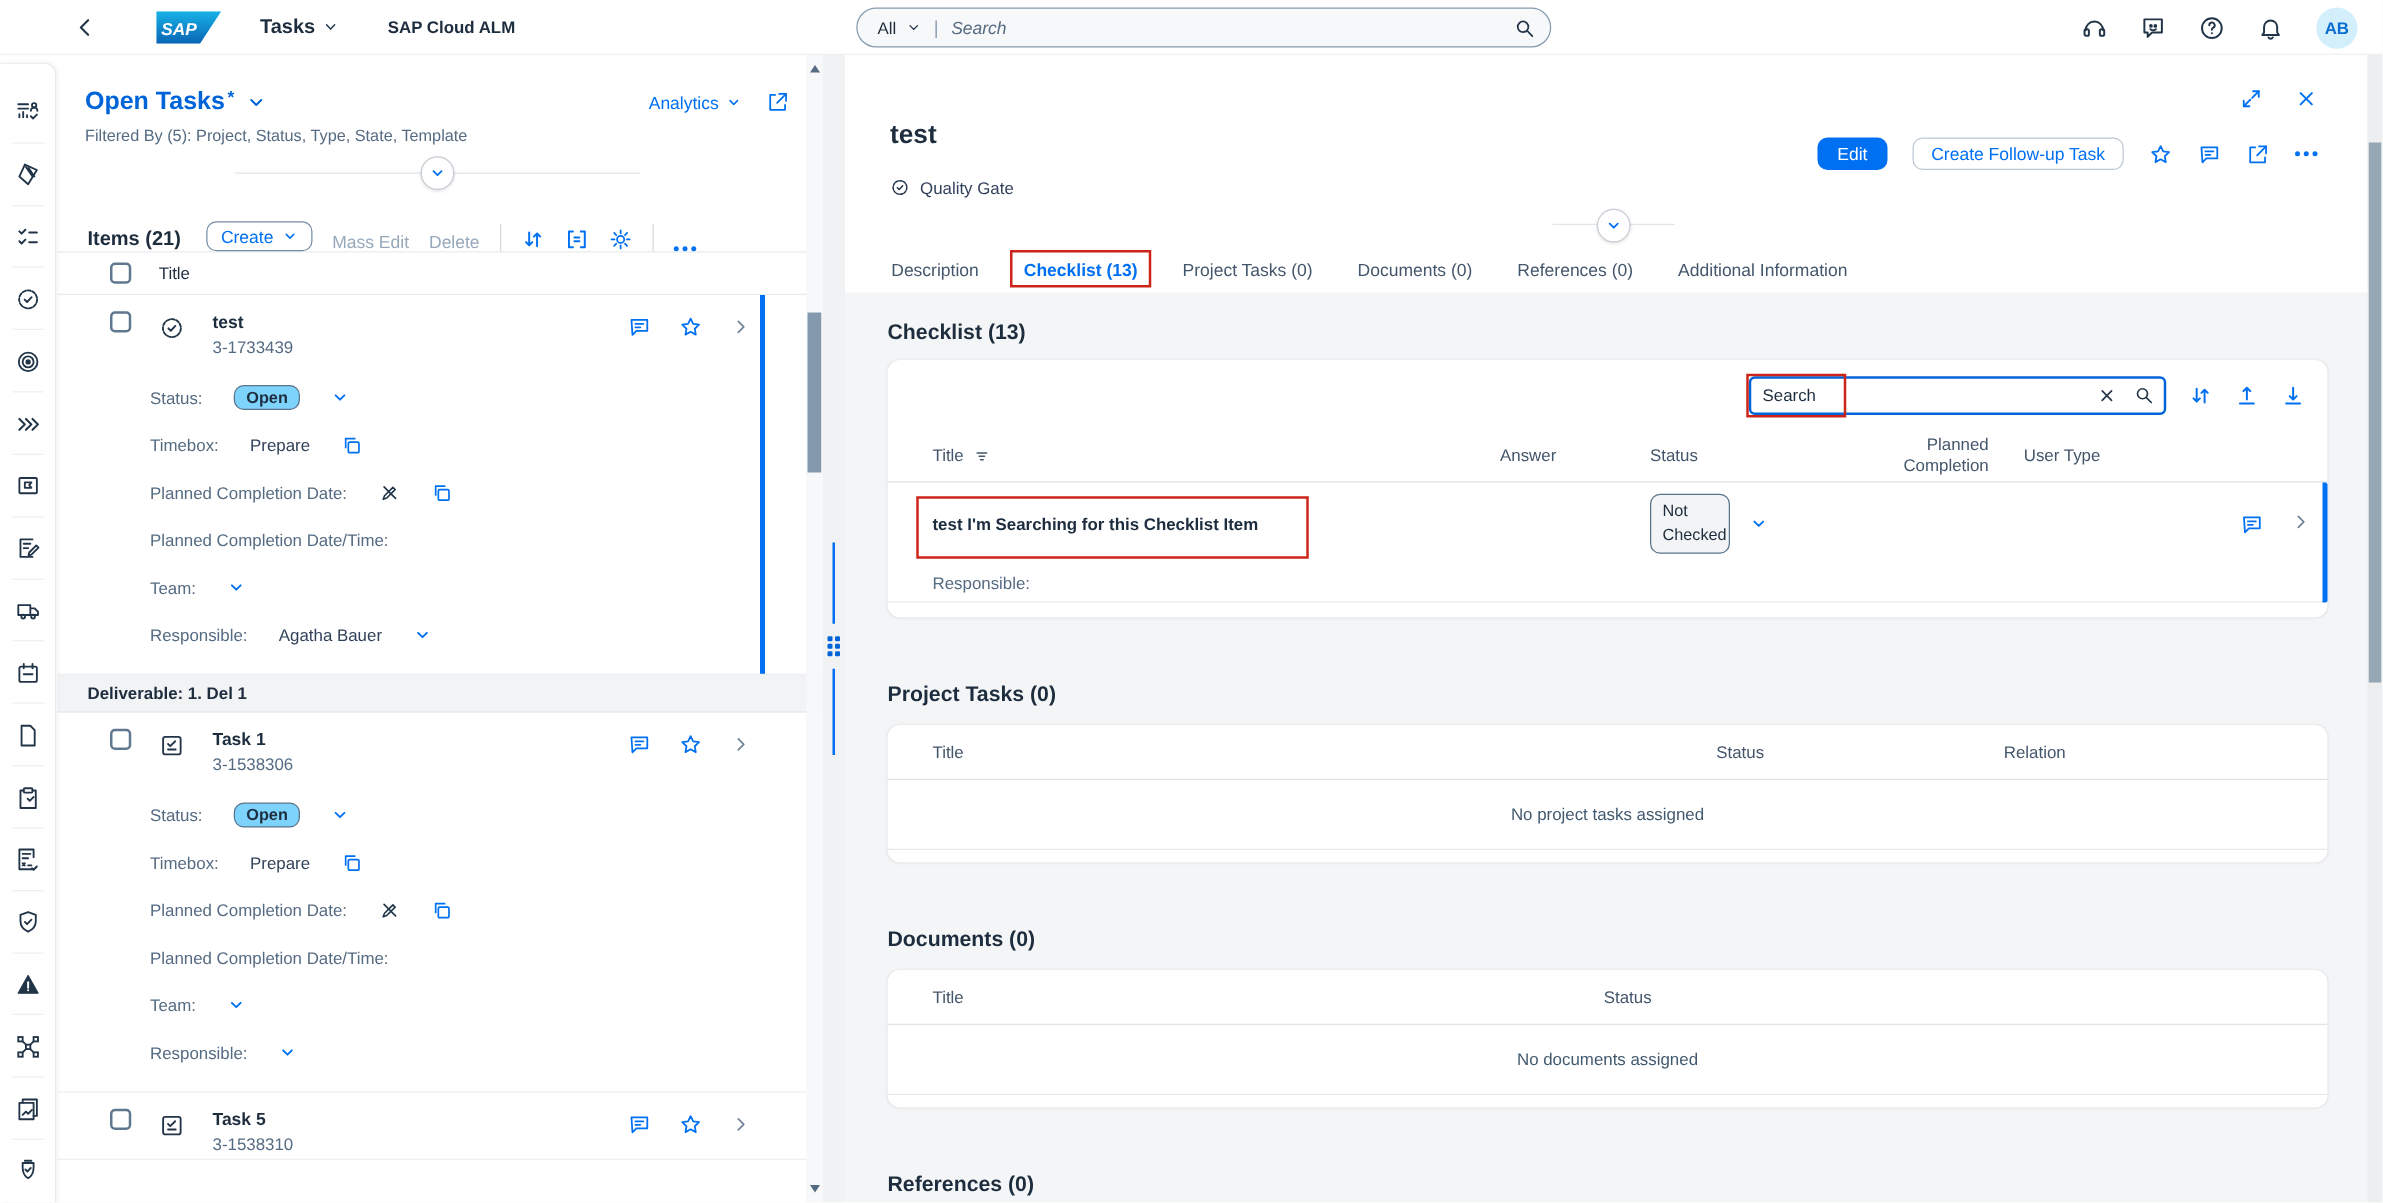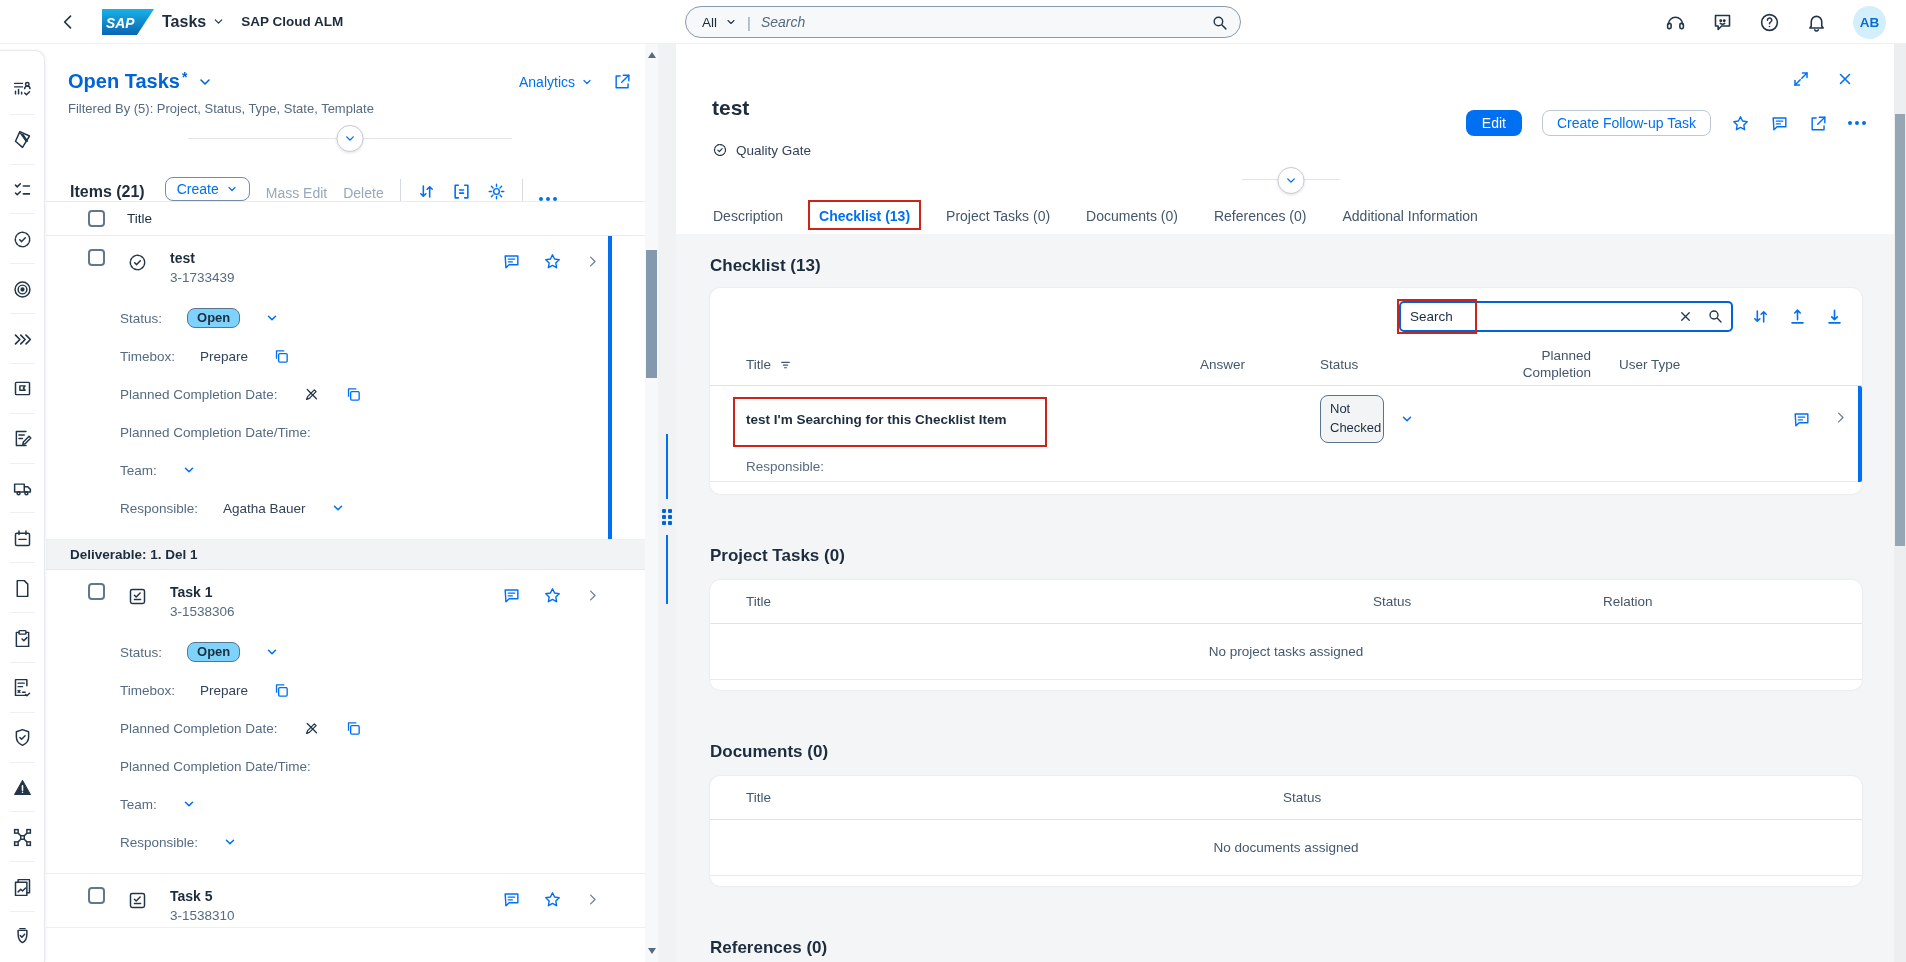--- a/index.html
+++ b/index.html
@@ -1,21 +1,21 @@
 <!DOCTYPE html>
 <html><head>
 <meta charset="utf-8">
 <style>
   * { margin:0; padding:0; box-sizing:border-box; }
   html,body { width:1906px; height:962px; overflow:hidden; font-family:"Liberation Sans", sans-serif; background:#fff; color:#1d2d3e; }
   .page { position:relative; width:1906px; height:962px; }
 
   
   .topbar { position:absolute; left:0; top:0; width:1906px; height:44px; background:#fff; border-bottom:1px solid #eef0f2; display:flex; align-items:center; z-index:5; }
-  .tb-left { display:flex; align-items:center; gap:8px; padding-left:58px; }
+  .tb-left { display:flex; align-items:center; gap:31px; padding-left:58px; }
   .backchev { width:20px; height:20px; color:#223548; cursor:pointer; }
   .sap-logo { margin-left:16px; }
   .tb-title { font-size:16px; font-weight:bold; color:#1d2d3e; display:flex; align-items:center; gap:6px; }
   .tb-product { font-size:13.5px; font-weight:bold; color:#1d2d3e; margin-left:8px; }
   .tb-search { position:absolute; left:685px; top:6px; width:556px; height:32px; border:1px solid #889aab; border-radius:18px; background:#f7f8f9; display:flex; align-items:center; padding:0 12px 0 16px; }
   .tb-search .scope { font-size:13.5px; color:#1d2d3e; display:flex; align-items:center; gap:8px; cursor:pointer; }
   .tb-search .vsep { color:#8ea2b4; margin:0 10px; font-size:15px; }
   .tb-search .ph { font-size:14px; font-style:italic; color:#556b82; flex:1; }
   .tb-right { position:absolute; right:20px; top:0; height:44px; display:flex; align-items:center; gap:26px; }
   .tb-ico { width:21px; height:21px; color:#223548; cursor:pointer; }
@@ -89,21 +89,21 @@
   .grip i { background:#0064d9; width:4px; height:4px; border-radius:1px; }
 
   
   .rightpanel { position:absolute; left:676px; top:44px; width:1230px; height:918px; background:#f4f5f6; overflow:hidden; }
   .dp-head { position:relative; height:190px; background:#fff; }
   .dp-winbtns { position:absolute; right:52px; top:26px; display:flex; gap:26px; color:#0070f2; }
   .dp-winbtns svg { width:18px; height:18px; cursor:pointer; }
   .dp-title { position:absolute; left:36px; top:52px; font-size:21px; font-weight:bold; color:#1d2d3e; }
   .dp-typerow { position:absolute; left:36px; top:98px; display:flex; align-items:center; gap:8px; color:#32425a; font-size:13.5px; }
   .dp-typerow svg { width:16px; height:16px; color:#223548; }
-  .dp-actions { position:absolute; right:40px; top:66px; display:flex; align-items:center; gap:20px; }
+  .dp-actions { position:absolute; right:52px; top:66px; display:flex; align-items:center; gap:20px; }
   .btn-edit { background:#0070f2; color:#fff; font-size:14px; border:none; border-radius:8px; padding:5px 16px; cursor:pointer; }
   .btn-followup { background:#fff; color:#0070f2; font-size:14px; border:1px solid #bcc8d3; border-radius:8px; padding:4px 14px; cursor:pointer; }
   .dp-actions .aico { width:19px; height:19px; color:#0070f2; cursor:pointer; }
   .dp-collapse { position:absolute; left:0; right:0; top:122px; height:28px; }
   .dp-collapse .hairline { left:46%; right:46%; top:13px; }
   .dp-tabs { position:absolute; left:36px; bottom:6px; display:flex; gap:34px; }
   .dp-tab { font-size:14px; color:#44566b; padding:4px 1px; cursor:pointer; position:relative; white-space:nowrap; }
   .dp-tab.active { color:#0070f2; font-weight:bold; }
 
   .dp-content { position:relative; height:728px; padding:0 44px 0 34px; overflow:hidden; }

